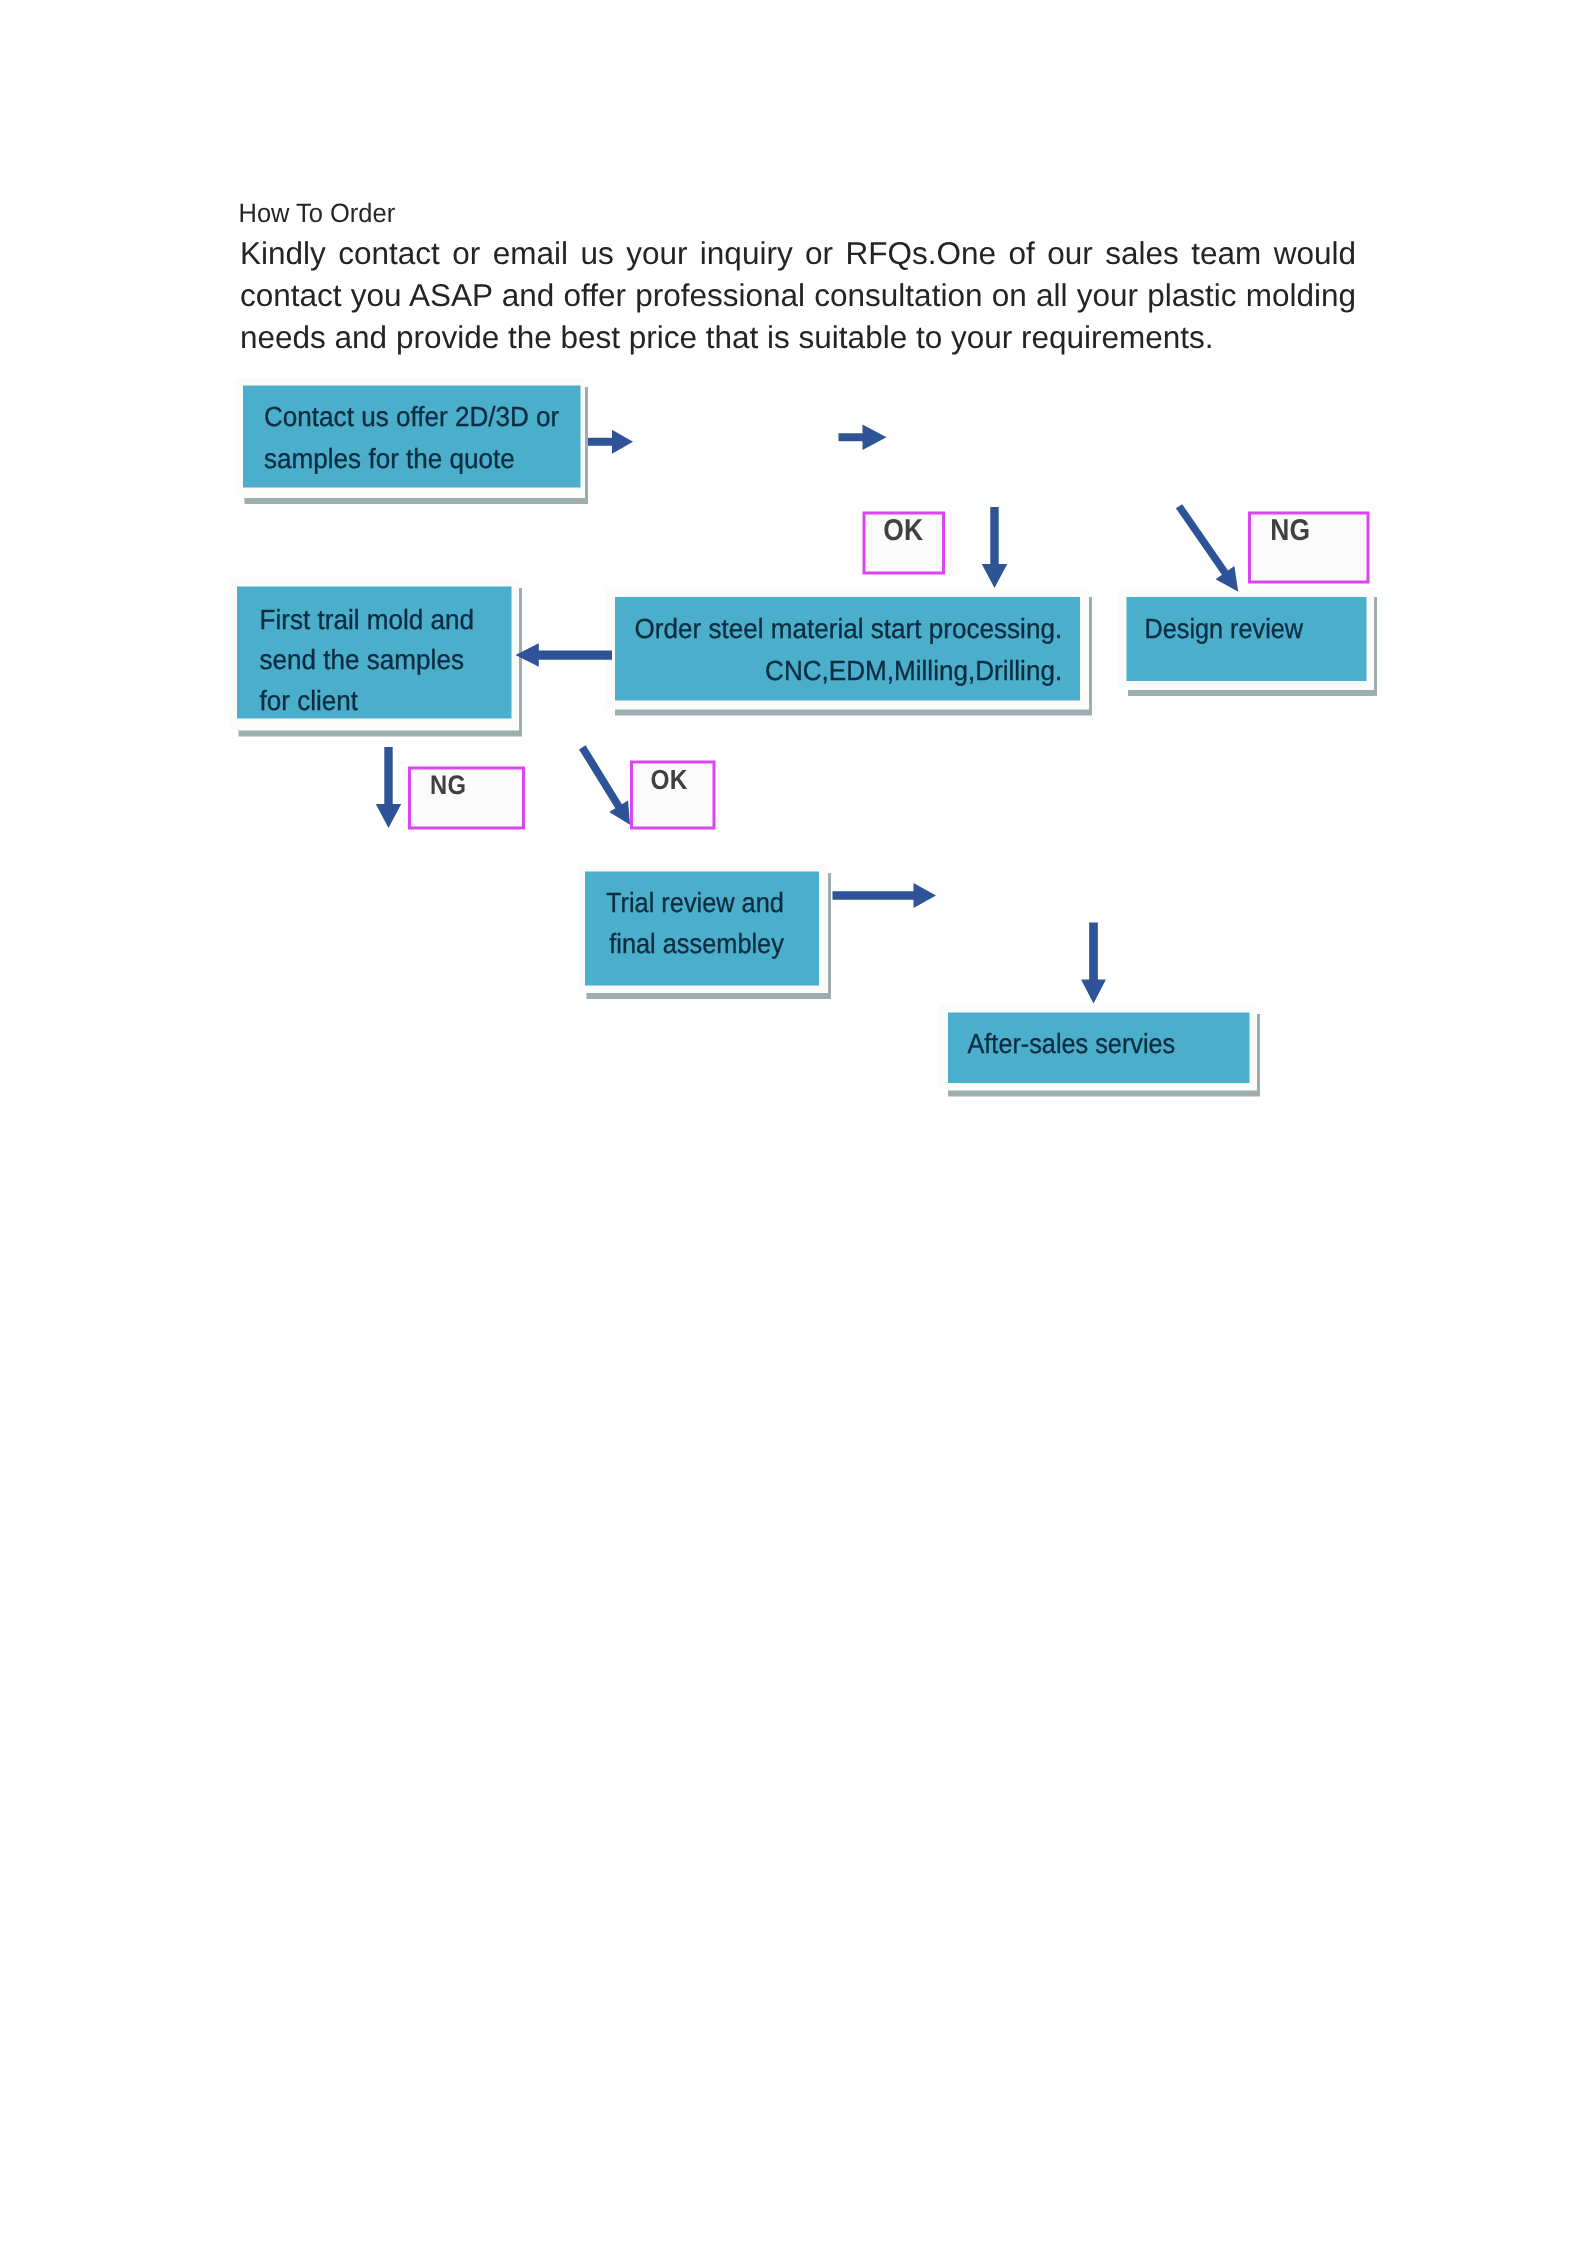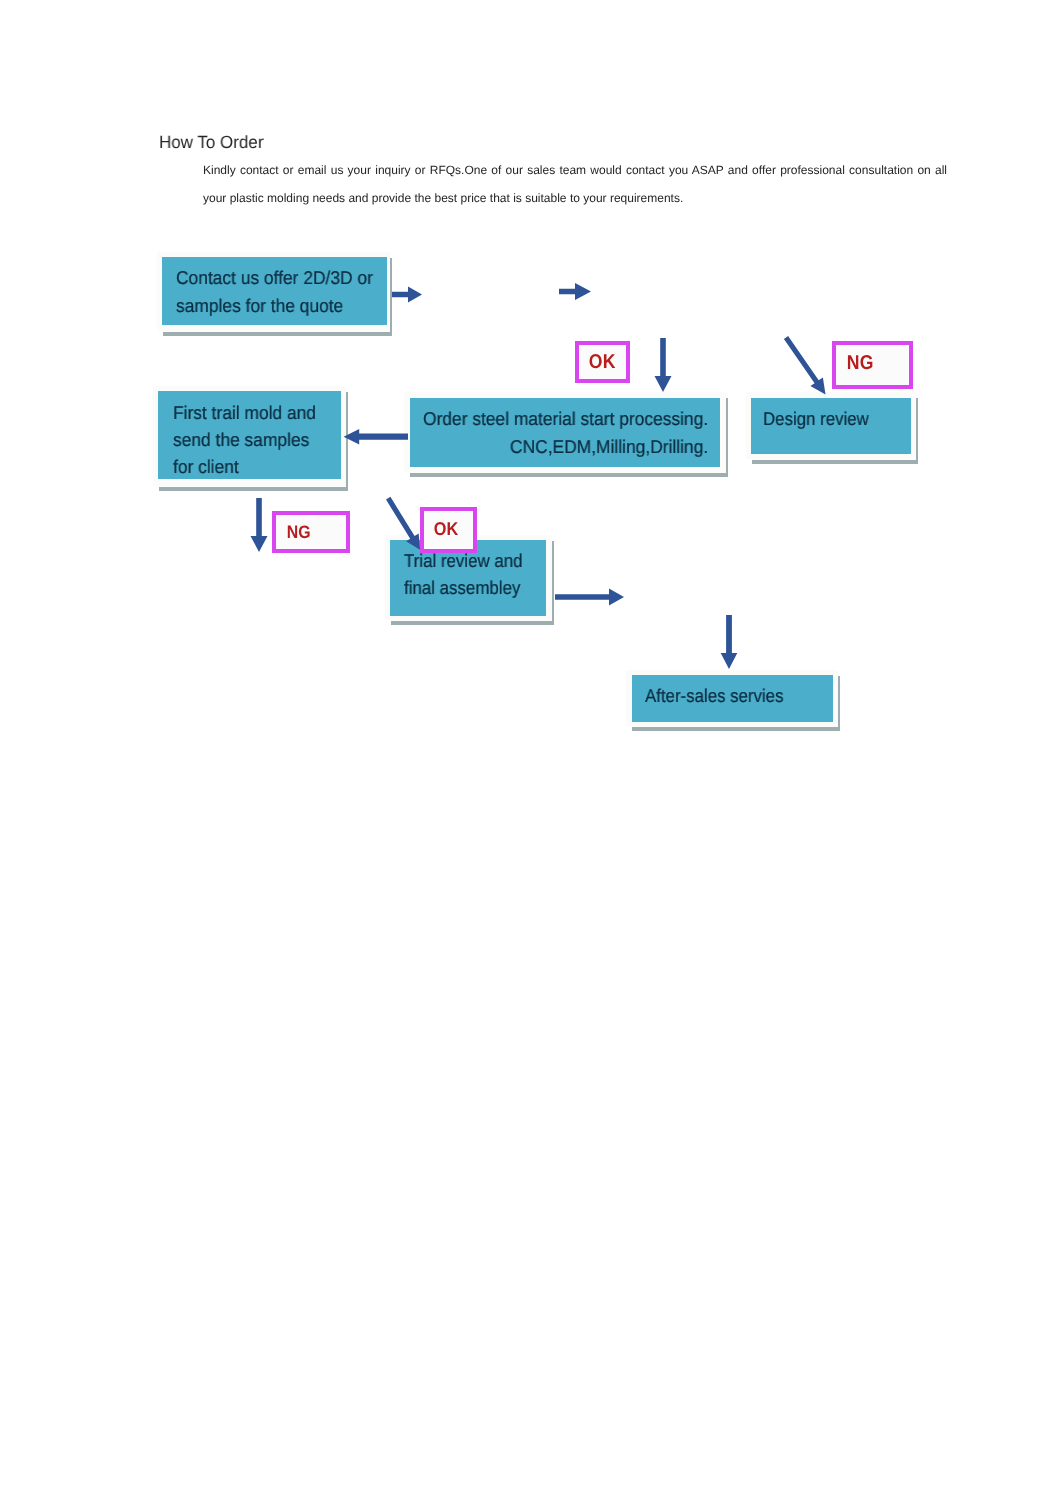--- a/index.html
+++ b/index.html
@@ -3,29 +3,29 @@
 <meta charset="utf-8">
 <title>How To Order</title>
 <style>
   html,body{margin:0;padding:0;}
   *{-webkit-font-smoothing:antialiased;text-rendering:geometricPrecision;}
   body{width:1059px;height:1498px;background:#ffffff;font-family:"Liberation Sans",sans-serif;position:relative;overflow:hidden;}
   .heading,.para,.node .label{will-change:transform;}
   .tag span{display:block;transform:scaleX(0.88) translateZ(0);}
   .page{position:absolute;inset:0;background:#ffffff;}
   .heading{position:absolute;left:159px;top:132px;font-size:17.7px;color:#262627;transform:scaleX(0.96);transform-origin:0 0;}
-  .para{position:absolute;left:160px;top:156px;width:744px;font-size:12px;line-height:28px;color:#242424;text-align:justify;margin-left:43px;}
+  .para{position:absolute;left:160px;top:156px;width:744px;font-size:21px;line-height:28px;color:#242424;text-align:justify;}
   .flow{position:absolute;left:0;top:0;width:1059px;height:1498px;}
   .node{position:absolute;}
   .node .shadow{position:absolute;left:6px;top:6px;right:-2px;bottom:-5px;background:#9eadb0;}
   .node .shadow2{position:absolute;left:6px;top:6px;right:0px;bottom:-1px;background:#fcfcfb;}
   .node .frame{position:absolute;left:0;top:0;right:0;bottom:0;background:#fbfbf9;}
   .node .fill{position:absolute;background:var(--box-fill,#4bafcb);}
   .node .label{position:absolute;font-size:18.5px;line-height:28px;color:#0b2c40;white-space:nowrap;transform:scaleX(0.94);transform-origin:0 0;-webkit-text-stroke:0.22px #0b2c40;}
-  .tag{position:absolute;border:4px solid #d946ef;background:#fbfbfc;box-sizing:border-box;display:flex;align-items:center;justify-content:center;font-weight:bold;font-size:19px;color:#b91c1c;letter-spacing:0.2px;}
+  .tag{position:absolute;border:2px solid #d946ef;background:#fbfbfc;box-sizing:border-box;display:flex;align-items:flex-start;justify-content:center;font-weight:bold;font-size:19px;color:#404040;letter-spacing:0.2px;}
   svg.arrows{position:absolute;left:0;top:0;width:1059px;height:1498px;pointer-events:none;}
 </style>
 </head>
 <body>
 
 <div class="page">
   <div class="heading">How To Order</div>
   <div class="para">Kindly contact or email us your inquiry or RFQs.One of our sales team would contact you ASAP and offer professional consultation on all your plastic molding needs and provide the best price that is suitable to your requirements.</div>
 
   <div class="flow">
@@ -70,21 +70,21 @@
       <div class="shadow"></div>
         <div class="shadow2"></div>
         <div class="frame"></div>
       <div class="fill" style="left:5px;top:6px;width:160px;height:56px;"></div>
       <div class="label" style="transform:scaleX(0.910);left:17px;top:13px;">
         <div>Design review</div>
       </div>
     </div>
 
 
-    <div class="node" style="left:385px;top:535px;width:167px;height:85px;">
+    <div class="node" style="left:385px;top:576px;width:167px;height:85px;text-align:right;">
       <div class="shadow"></div>
         <div class="shadow2"></div>
         <div class="frame"></div>
       <div class="fill" style="left:5px;top:5px;width:156px;height:76px;"></div>
       <div class="label" style="transform:scaleX(0.913);left:19px;top:12px;line-height:27px;">
         <div>Trial review and</div>
         <div>final assembley</div>
       </div>
     </div>
 

